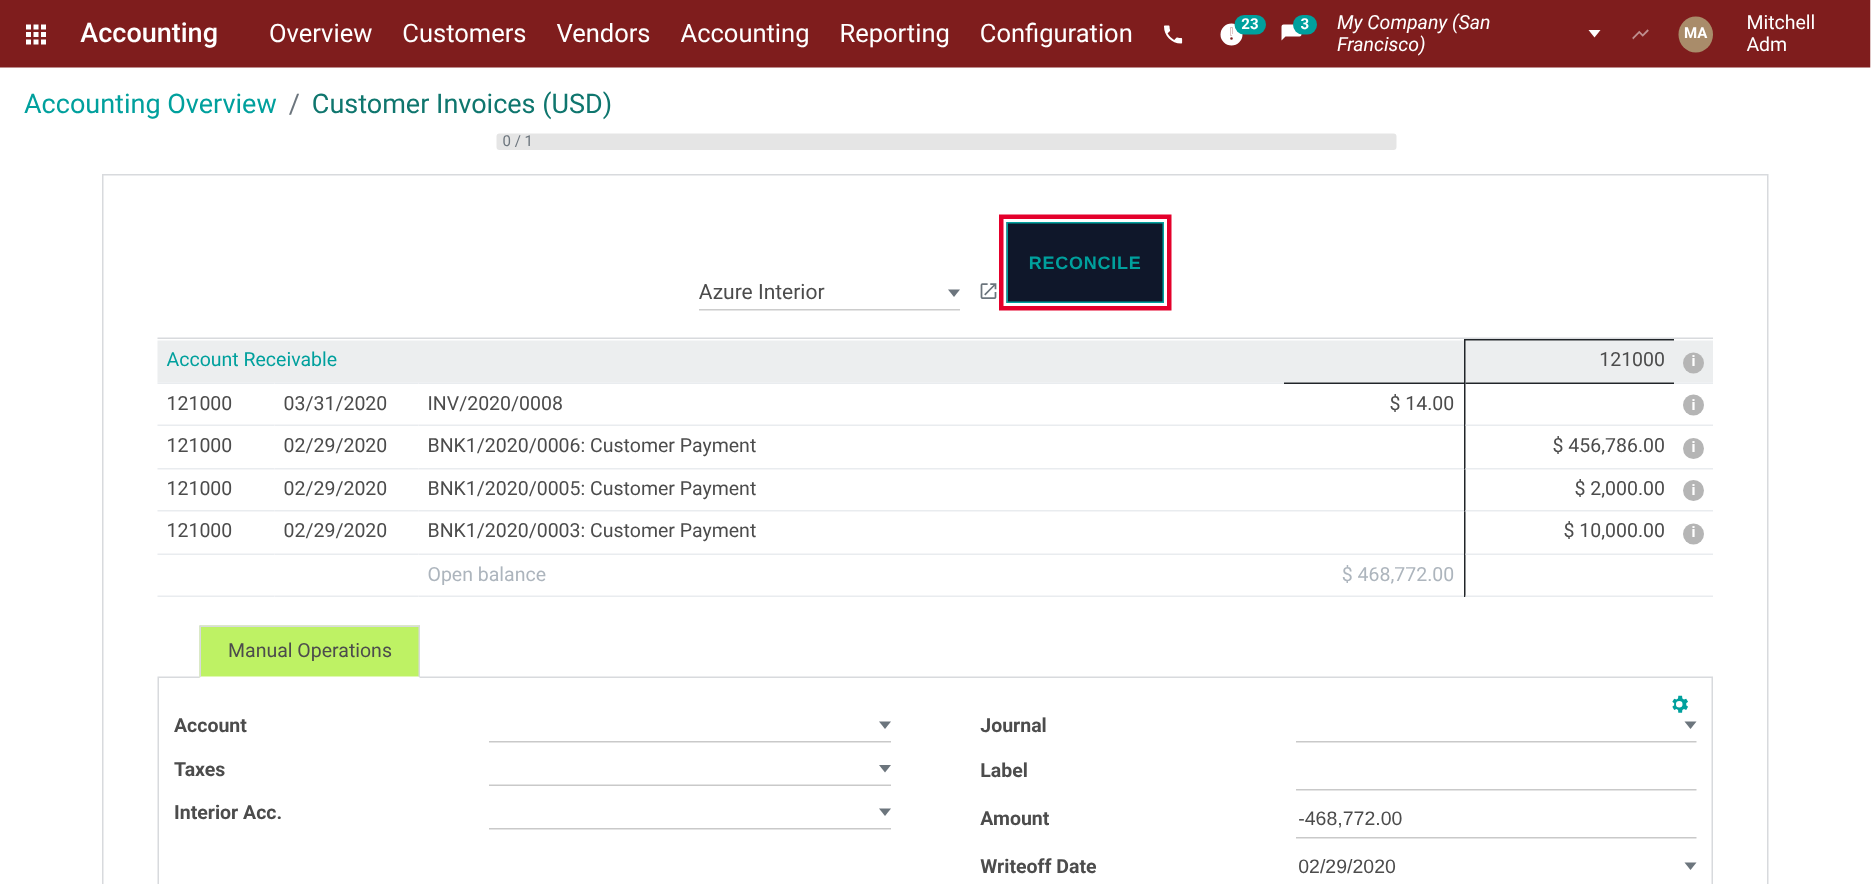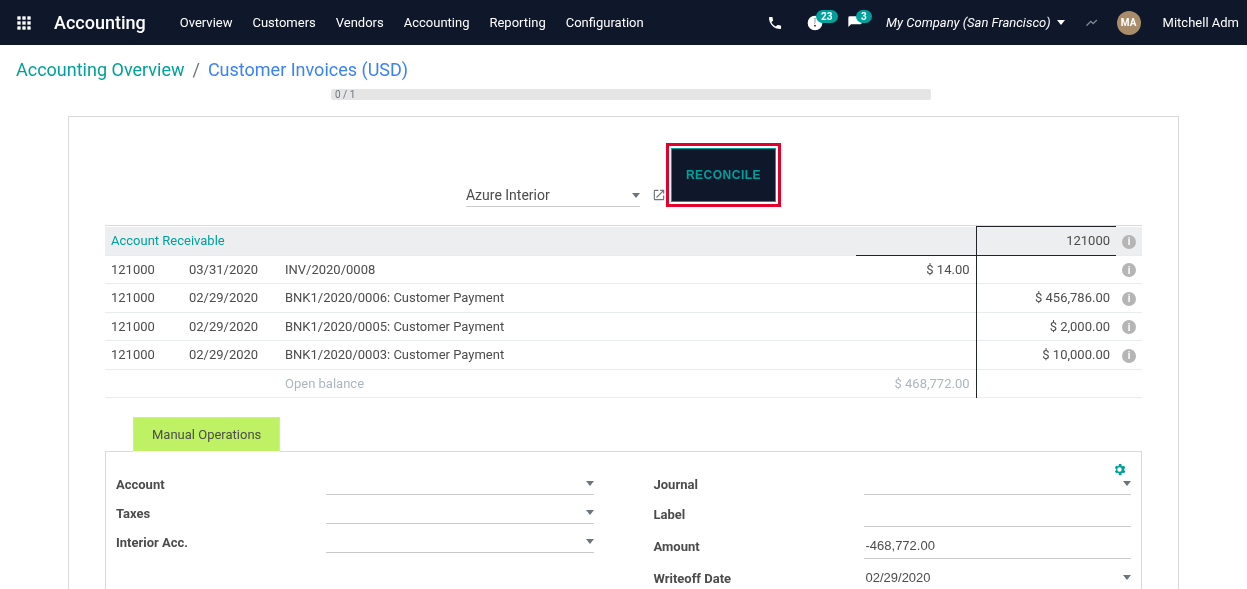--- a/index.html
+++ b/index.html
@@ -1,36 +1,36 @@
 <!DOCTYPE html>
 <html><head>
 <meta charset="utf-8">
 <style>
   * { box-sizing: border-box; }
   html, body { margin:0; padding:0; font-family: -apple-system, BlinkMacSystemFont, "Segoe UI", Roboto, "Helvetica Neue", Arial, sans-serif; font-size:13px; color:#4c4c4c; background:#fff; }
-  .topbar { background:#0f172a; color:#fff; height:45px; display:flex; align-items:center; padding:0 8px; }
+  .topbar { background:#7f1d1d; color:#fff; height:45px; display:flex; align-items:center; padding:0 8px; }
   .app-grid { width:32px; height:32px; display:flex; align-items:center; justify-content:center; cursor:pointer; }
   .app-grid svg { fill:#fff; }
   .app-title { font-size:18px; font-weight:500; margin:0 24px 0 14px; cursor:pointer; }
   .top-nav { display:flex; gap:0; }
-  .top-nav a { color:#fff; text-decoration:none; padding:0 10px; height:45px; display:flex; align-items:center; font-size:13px; cursor:pointer; }
+  .top-nav a { color:#fff; text-decoration:none; padding:0 10px; height:45px; display:flex; align-items:center; font-size:17px; cursor:pointer; }
   .top-spacer { flex:1; }
   .top-right { display:flex; align-items:center; gap:6px; }
   .icon-btn { width:34px; height:34px; display:flex; align-items:center; justify-content:center; cursor:pointer; position:relative; }
   .icon-btn svg { fill:#fff; width:16px; height:16px;}
   .badge { background:#00a09d; color:#fff; border-radius:9px; font-size:10px; padding:1px 5px; position:absolute; top:4px; left:18px; font-weight:700; }
   .company-sel { color:#fff; cursor:pointer; display:flex; align-items:center; gap:6px; padding:0 8px; font-size:13px;font-style:italic;}
   .dim-btn { opacity:.5; cursor:pointer; padding:0 6px;}
   .user { display:flex; align-items:center; gap:22px; color:#fff; cursor:pointer; padding-left:6px;}
   .avatar { width:24px; height:24px; border-radius:50%; background:#a98c6a; display:flex; align-items:center; justify-content:center; font-size:10px; color:#fff; font-weight:700;}
   .caret { border-left:4px solid transparent; border-right:4px solid transparent; border-top:5px solid #fff; display:inline-block;}
   .breadcrumb-row { padding:14px 16px 2px; display:flex; align-items:center; font-size:18px; }
   .breadcrumb-row .bc-link { color:#00a09d; cursor:pointer; }
   .breadcrumb-row .bc-sep { color:#6c757d; margin:0 8px; }
-  .breadcrumb-row .bc-cur { color:#3b82f6; }
+  .breadcrumb-row .bc-cur { color:#0f766e; }
   .pager-bar { height:14px; margin:4px 16px 0 auto; text-align:right; }
   .pager-pill { display:inline-block; background:#e5e5e5; color:#6c757d; font-size:10px; padding:0 4px; border-radius:2px; width:600px; text-align:left; position:relative; left:-300px;}
   .sheet-wrap { padding:16px 68px 0 68px; }
   .sheet { border:1px solid #d8dadd; background:#fff; padding:26px 36px 8px 36px; }
   .partner-row { display:flex; align-items:flex-end; justify-content:center; }
   .partner-left { display:flex; align-items:center; gap:12px; width:200px; }
   .partner-select { flex:1; position:relative; border-bottom:1px solid #ccc; padding:2px 0 3px; font-size:14px; color:#4c4c4c; display:flex; align-items:center; justify-content:space-between; cursor:text;}
   .ext-icon { cursor:pointer; }
   .ext-icon svg { width:14px; height:14px; fill:#6c757d;}
   .reconcile-btn { background:#0f172a; color:#00a09d; border:1px solid #00a09d; padding:19px 14px; font-weight:700; letter-spacing:.5px; font-size:12px; cursor:pointer; text-transform:uppercase; }

